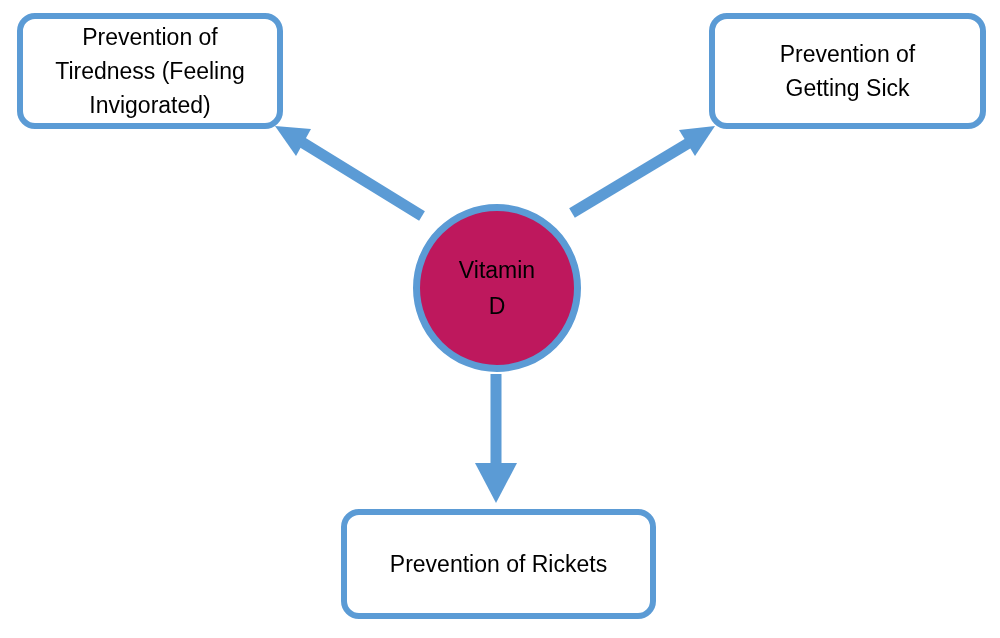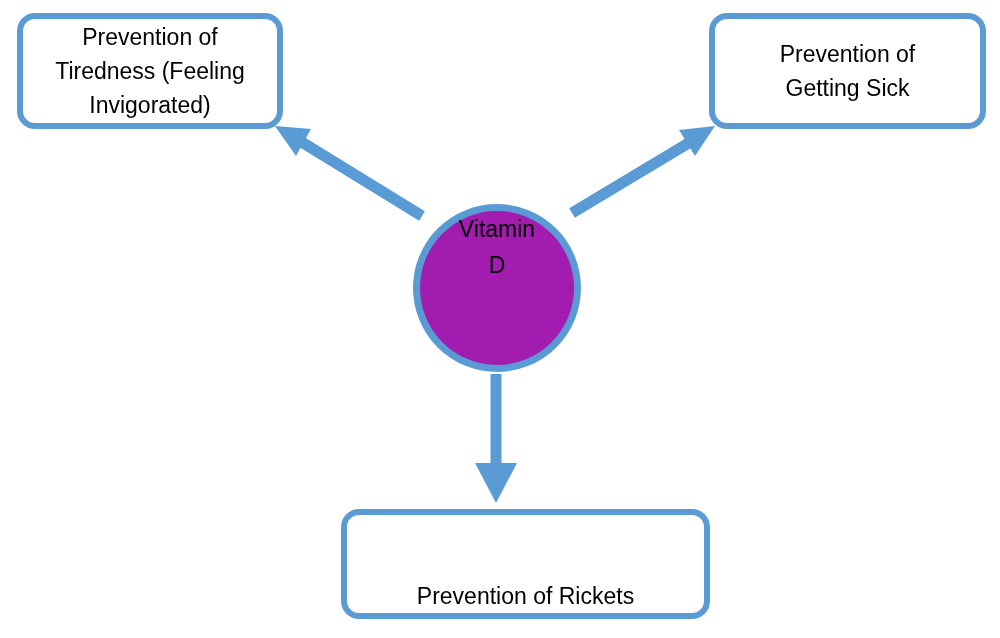--- a/index.html
+++ b/index.html
@@ -42,23 +42,23 @@
     color: #000000;
     font-weight: 400;
     padding: 0 10px;
     white-space: pre-line;
   }
   .node-circle {
     position: absolute;
     box-sizing: border-box;
     border: 7px solid #5B9BD5;
     border-radius: 50%;
-    background: #a21caf;
+    background: #be185d;
     display: flex;
-    align-items: flex-start;
+    align-items: center;
     justify-content: center;
     text-align: center;
   }
   .circle-label {
     font-size: 23px;
     line-height: 36px;
     color: #000000;
     white-space: pre-line;
   }
 
@@ -71,23 +71,22 @@
   }
   #box-sick {
     left: 709px;
     top: 13px;
     width: 277px;
     height: 116px;
   }
   #box-rickets {
     left: 341px;
     top: 509px;
-    width: 369px;
+    width: 315px;
     height: 110px;
-    align-items: flex-end;
   }
   #circle-vitamin-d {
     left: 413px;
     top: 204px;
     width: 168px;
     height: 168px;
   }
 </style>
 </head>
 <body>

